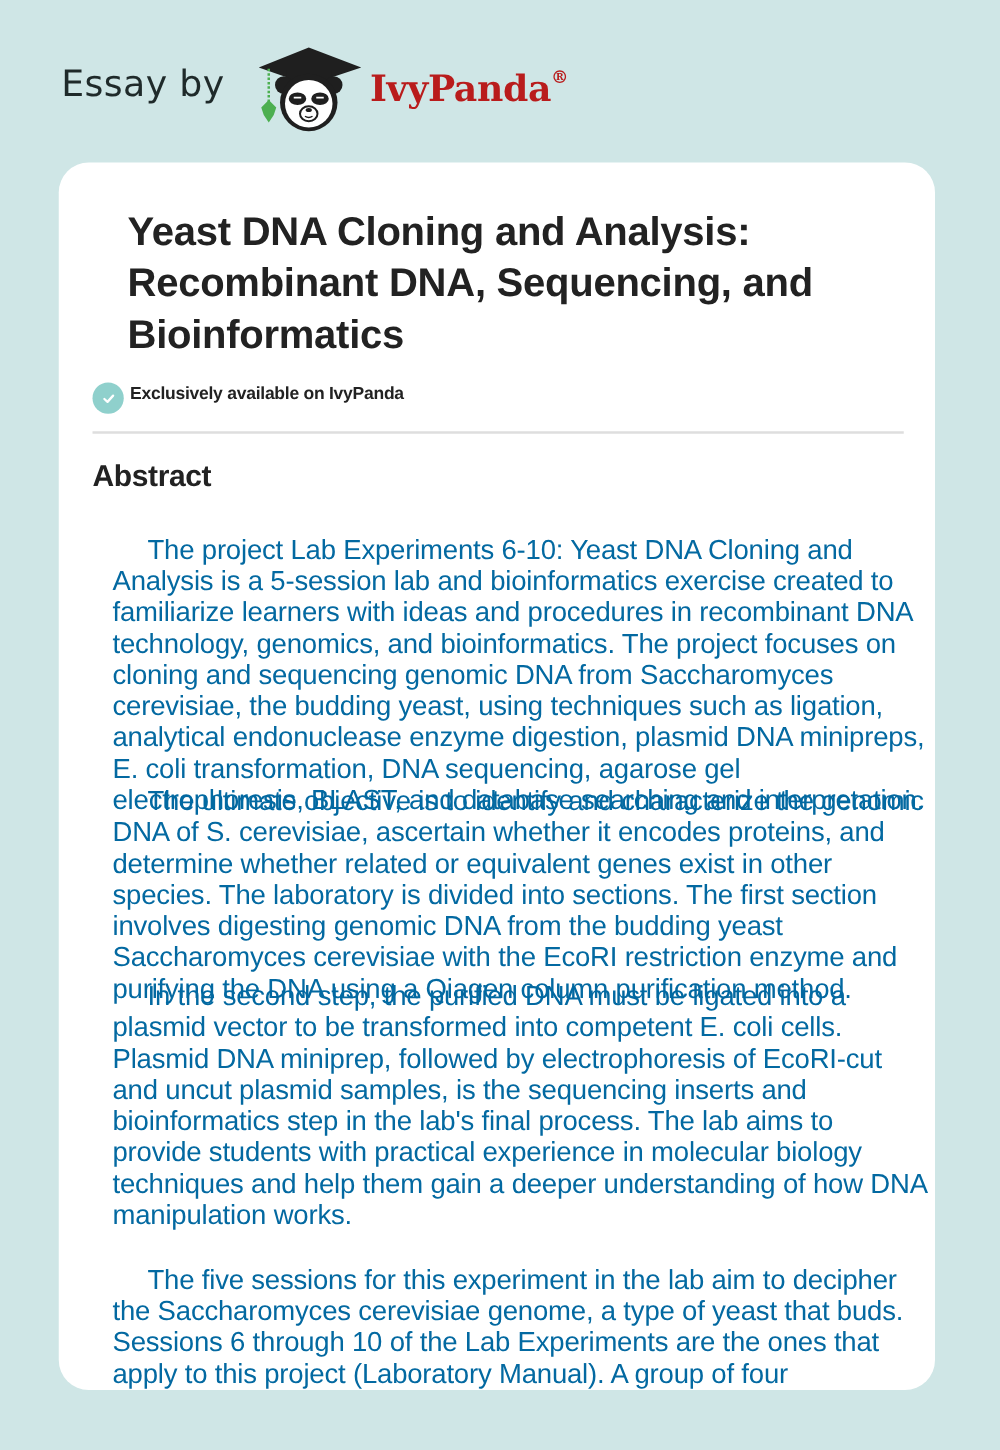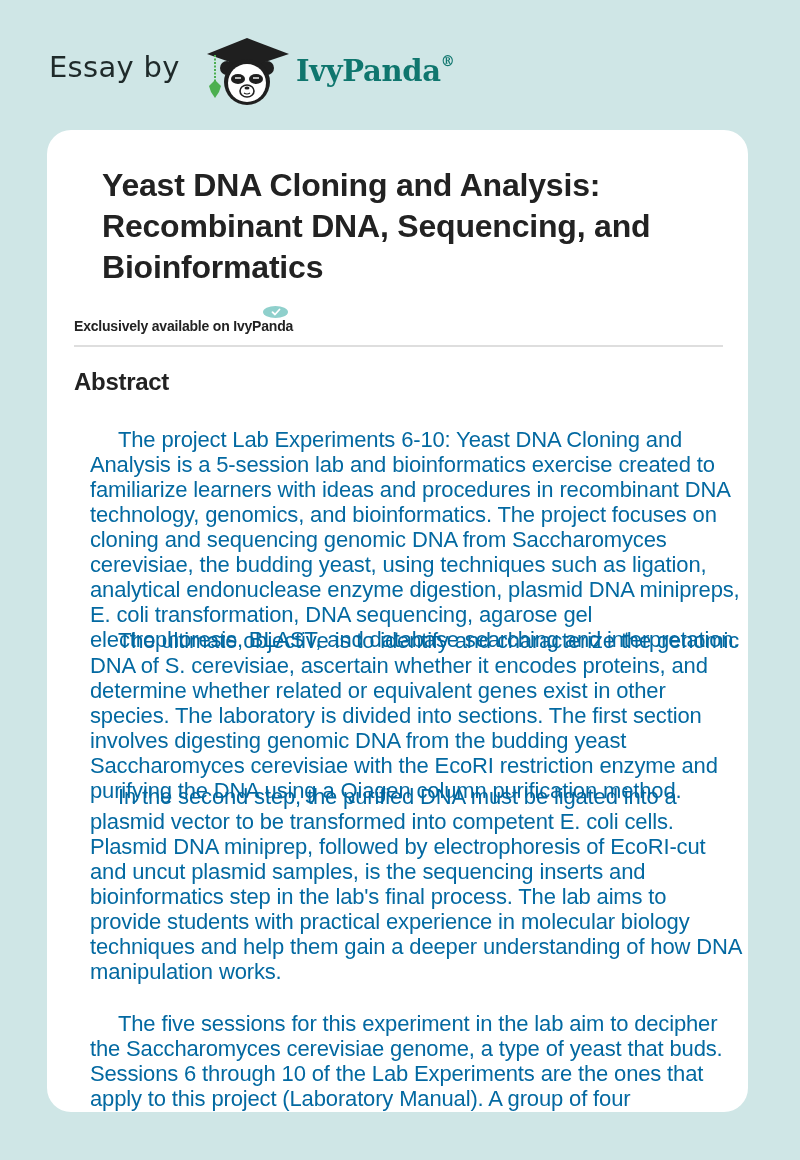--- a/index.html
+++ b/index.html
@@ -15,36 +15,36 @@
     }
     .essay-by {
       position: absolute; left: 49px; top: 50px;
       font-family: "DejaVu Sans", sans-serif;
       font-size: 29px; color: #1f2a2a; letter-spacing: 0.3px;
     }
     .logo-icon { position: absolute; left: 203px; top: 36px; width: 88px; height: 72px; }
     .brand {
       position: absolute; left: 296px; top: 54px;
       font-family: "DejaVu Serif", serif; font-weight: bold;
-      font-size: 29px; color: #0f766e; letter-spacing: -0.3px;
+      font-size: 29px; color: #b91c1c; letter-spacing: -0.3px;
     }
     .brand sup { font-size: 14px; position: relative; top: -4px; font-weight: bold; }
     .card {
       position: absolute; left: 47px; top: 130px; width: 701px; height: 982px;
       background: #ffffff; border-radius: 24px; overflow: hidden;
     }
     .title {
       position: absolute; left: 27px; top: 35px; width: 640px;
       font-size: 32px; font-weight: bold; line-height: 41px; color: #222;
       letter-spacing: -0.2px;
       margin-left: 28px;
     }
     .exclusive {
       position: absolute; left: 27px; top: 176px; height: 26px;
-      display: flex; align-items: flex-end; flex-direction: column;
+      display: flex; align-items: flex-start;
     }
     .check {
       width: 25px; height: 25px; border-radius: 50%; background: #8fd0cc;
       display: flex; align-items: center; justify-content: center; margin-right: 5px;
     }
     .exclusive-label { font-size: 14px; font-weight: bold; color: #222; letter-spacing: -0.2px; }
     .divider { position: absolute; left: 27px; top: 215px; width: 649px; height: 2px; background: #dedede; }
     .h2 {
       position: absolute; left: 27px;
       font-size: 24px; font-weight: bold; color: #222; letter-spacing: -0.3px;

